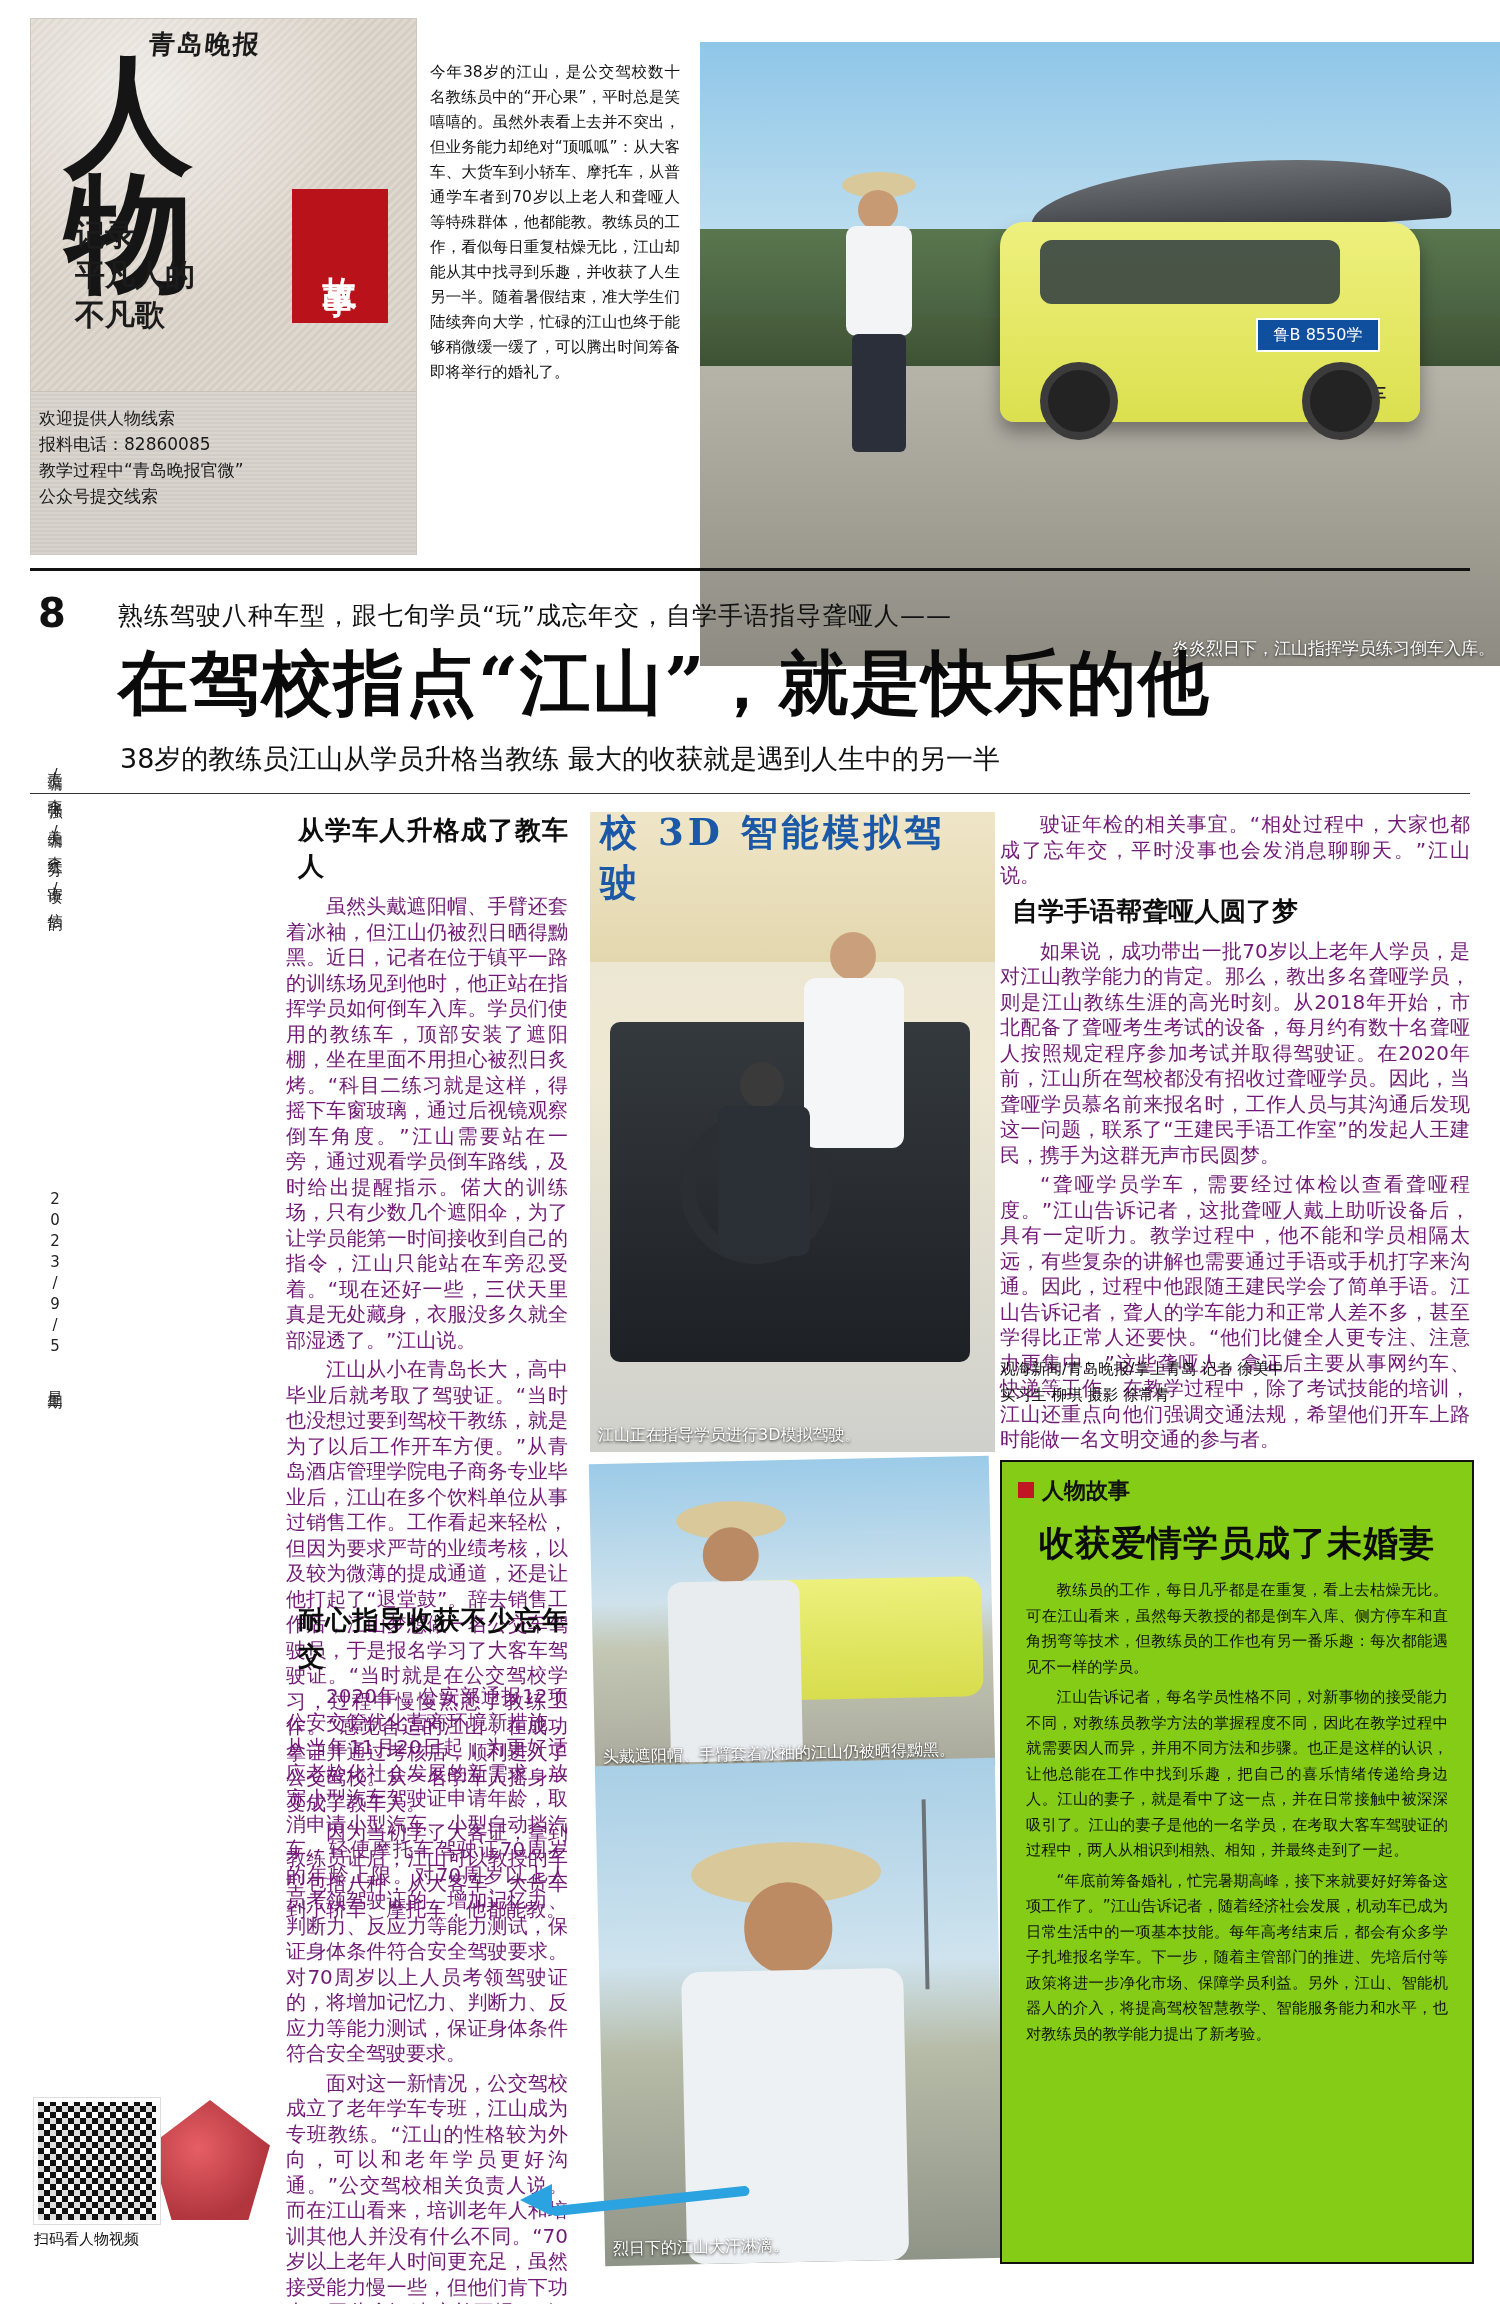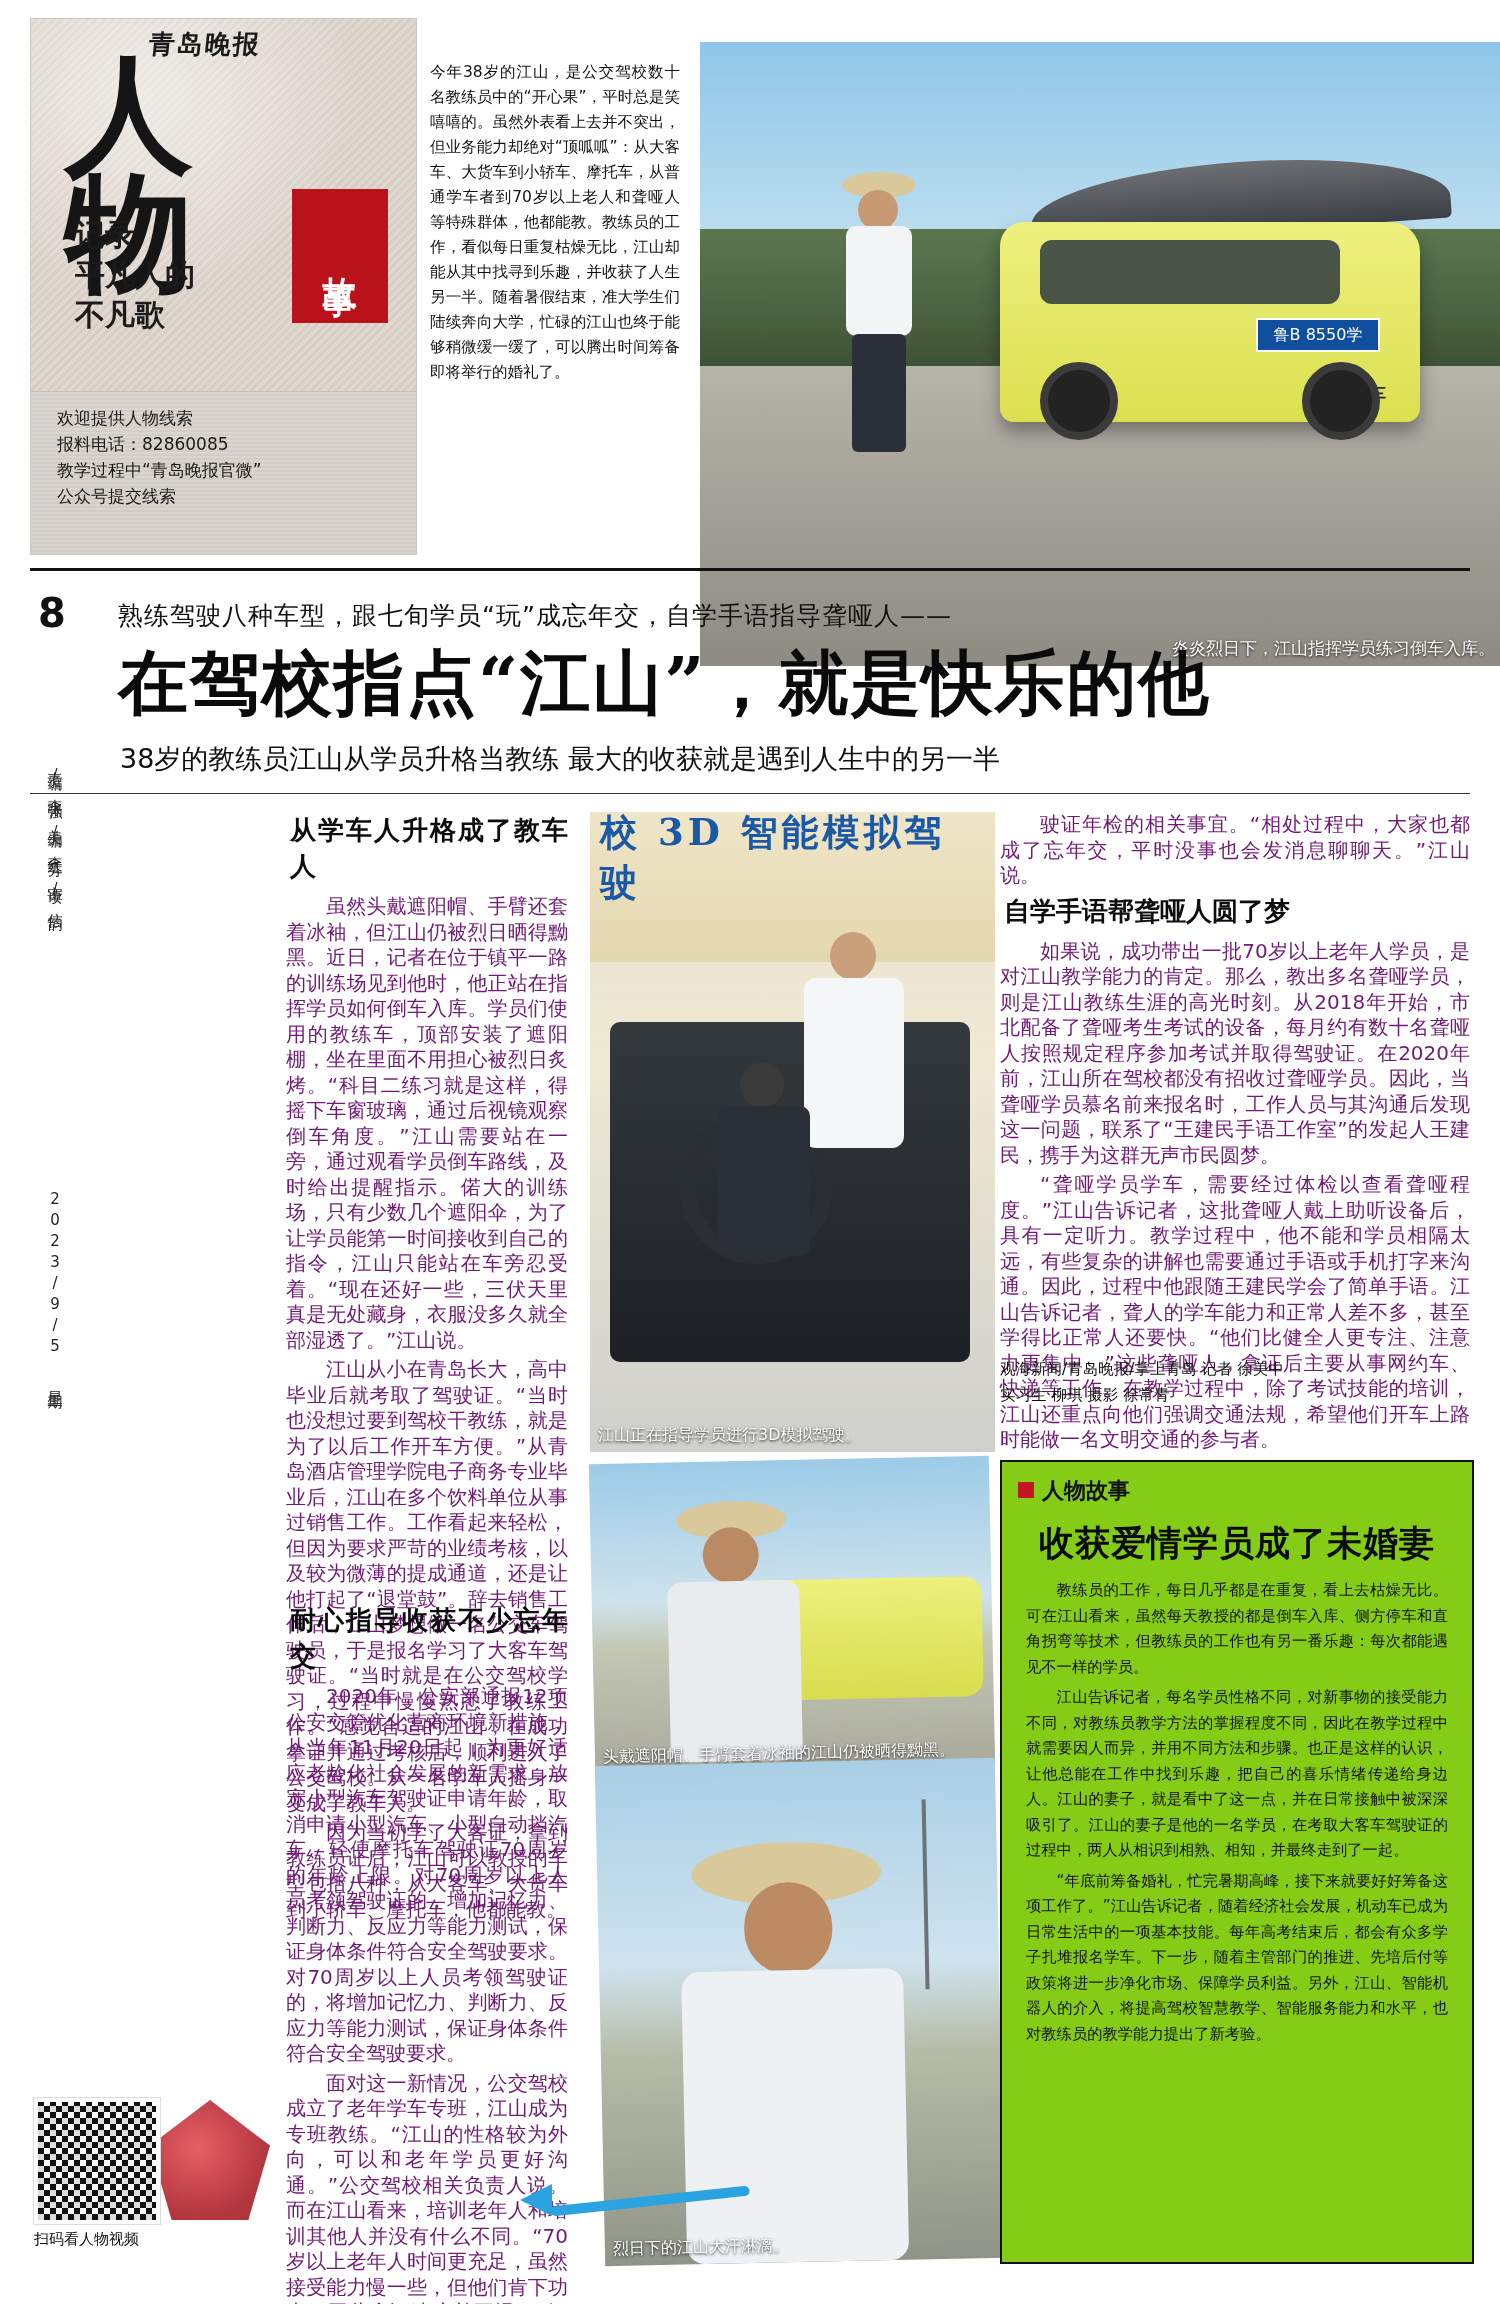--- a/index.html
+++ b/index.html
@@ -50,21 +50,21 @@
     position:absolute; right:28px; top:170px;
     width:96px; height:126px; background:#b9121b;
     color:#fff; font-family:"DejaVu Serif", serif;
     font-size:34px; line-height:40px; font-weight:bold;
     display:flex; align-items:center; justify-content:center;
     writing-mode:vertical-rl; letter-spacing:6px;
     padding:4px 0;
   }
   .mh-bottom { position:absolute; left:0; top:372px; width:100%; height:162px; }
   .mh-bottom .line {
-    font-size:17px; line-height:26px; color:#1a1a1a; padding-left:26px;
+    font-size:17px; line-height:26px; color:#1a1a1a; padding-left:8px;
     font-family:"DejaVu Sans", sans-serif;
   }
   .mh-bottom .line.first { padding-top:14px; }
 
   
   .top-photo {
     position:absolute; left:700px; top:42px; width:770px; height:624px;
     overflow:hidden;
     background:linear-gradient(180deg,#9fd0ea 0%, #bfe0ef 32%, #cfd6c9 46%, #b9b9ad 60%, #9a9a90 100%);
     padding-left:33px;
@@ -155,21 +155,21 @@
     writing-mode:vertical-rl; text-orientation:upright;
     font-size:15px; letter-spacing:3px; color:#222;
     font-family:"DejaVu Sans", sans-serif;
   }
 
   
   .col { position:absolute; font-family:"DejaVu Sans", sans-serif; text-align:justify; }
   .col p { margin:0 0 4px 0; font-size:20px; line-height:25.5px; text-indent:2em; color:#701a75; }
   .sec-title {
     font-family:"DejaVu Serif", serif; font-weight:bold;
-    font-size:26px; line-height:36px; margin:0 0 10px 4px; color:#0d0d0d;
+    font-size:26px; line-height:36px; margin:0 0 10px 12px; color:#0d0d0d;
   }
   .col-1 { left:286px; top:812px; width:282px; }
   .col-2 { left:1000px; top:812px; width:470px; }
   .col-1b { left:286px; top:1602px; width:282px; }
 
   
   .photo { position:absolute; overflow:hidden; }
   .cap-on-photo {
     position:absolute; left:8px; bottom:6px; right:8px;
     color:#fff; font-size:16px; font-family:"DejaVu Sans", sans-serif;

